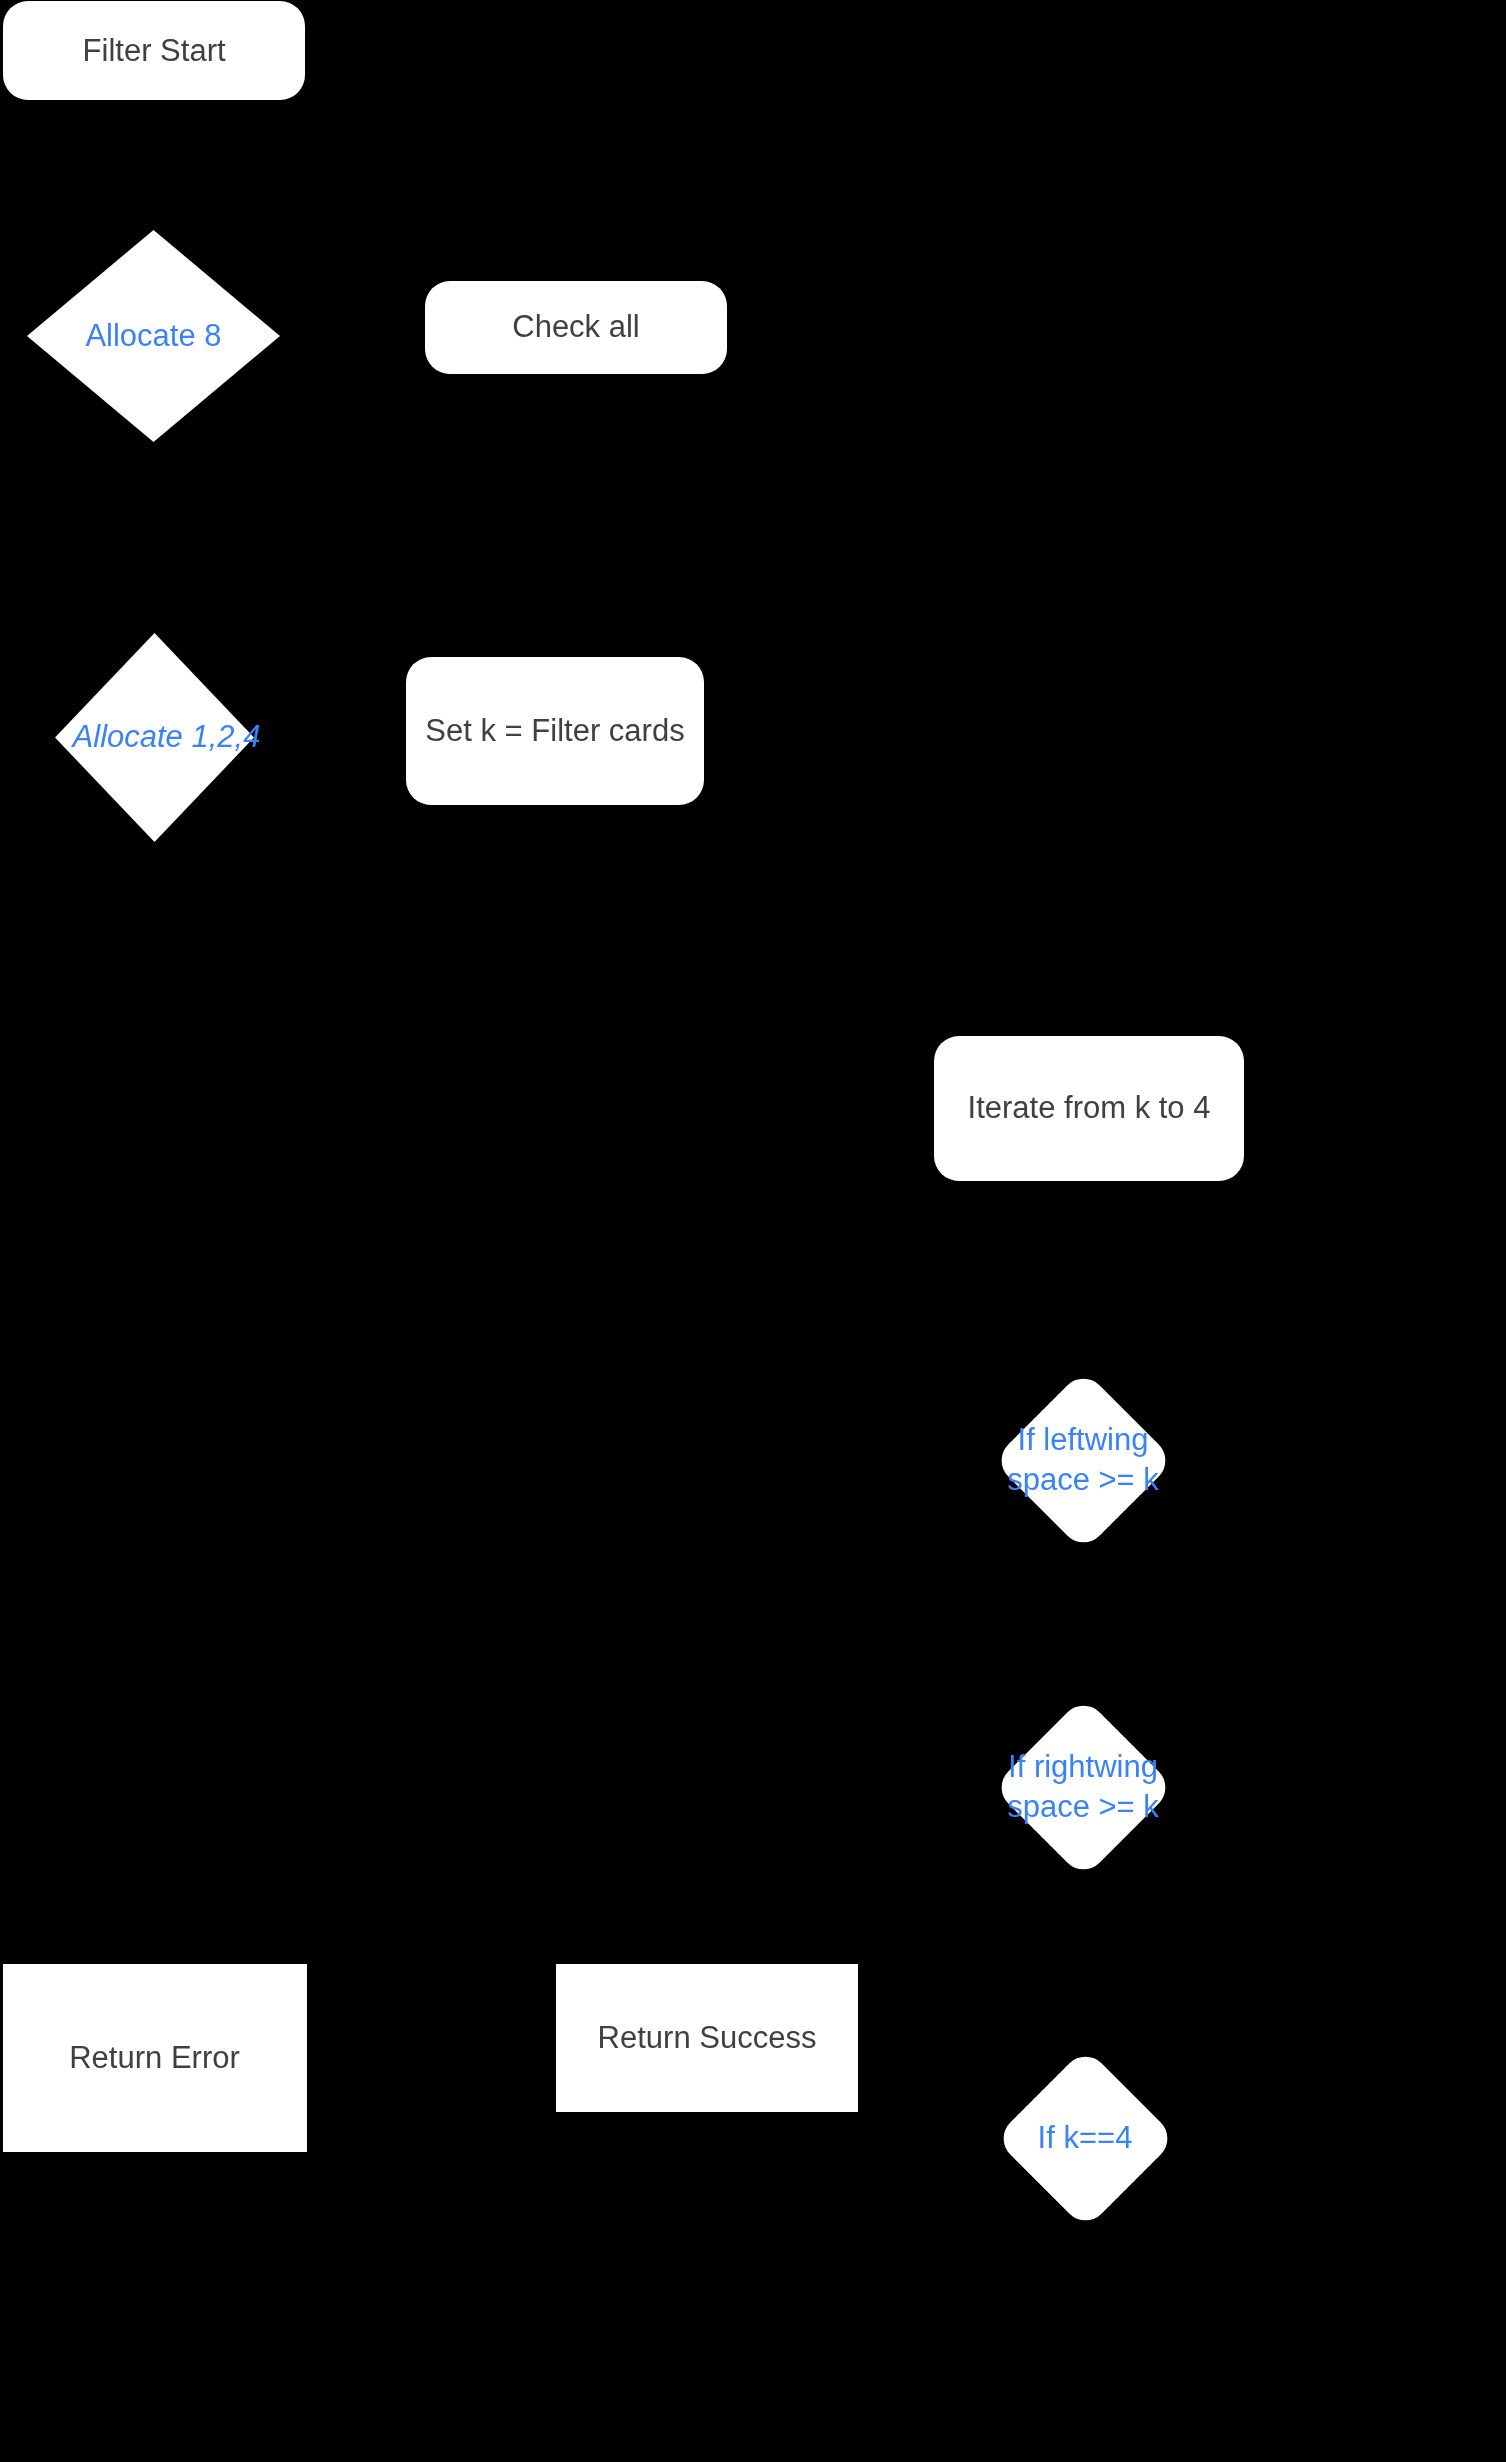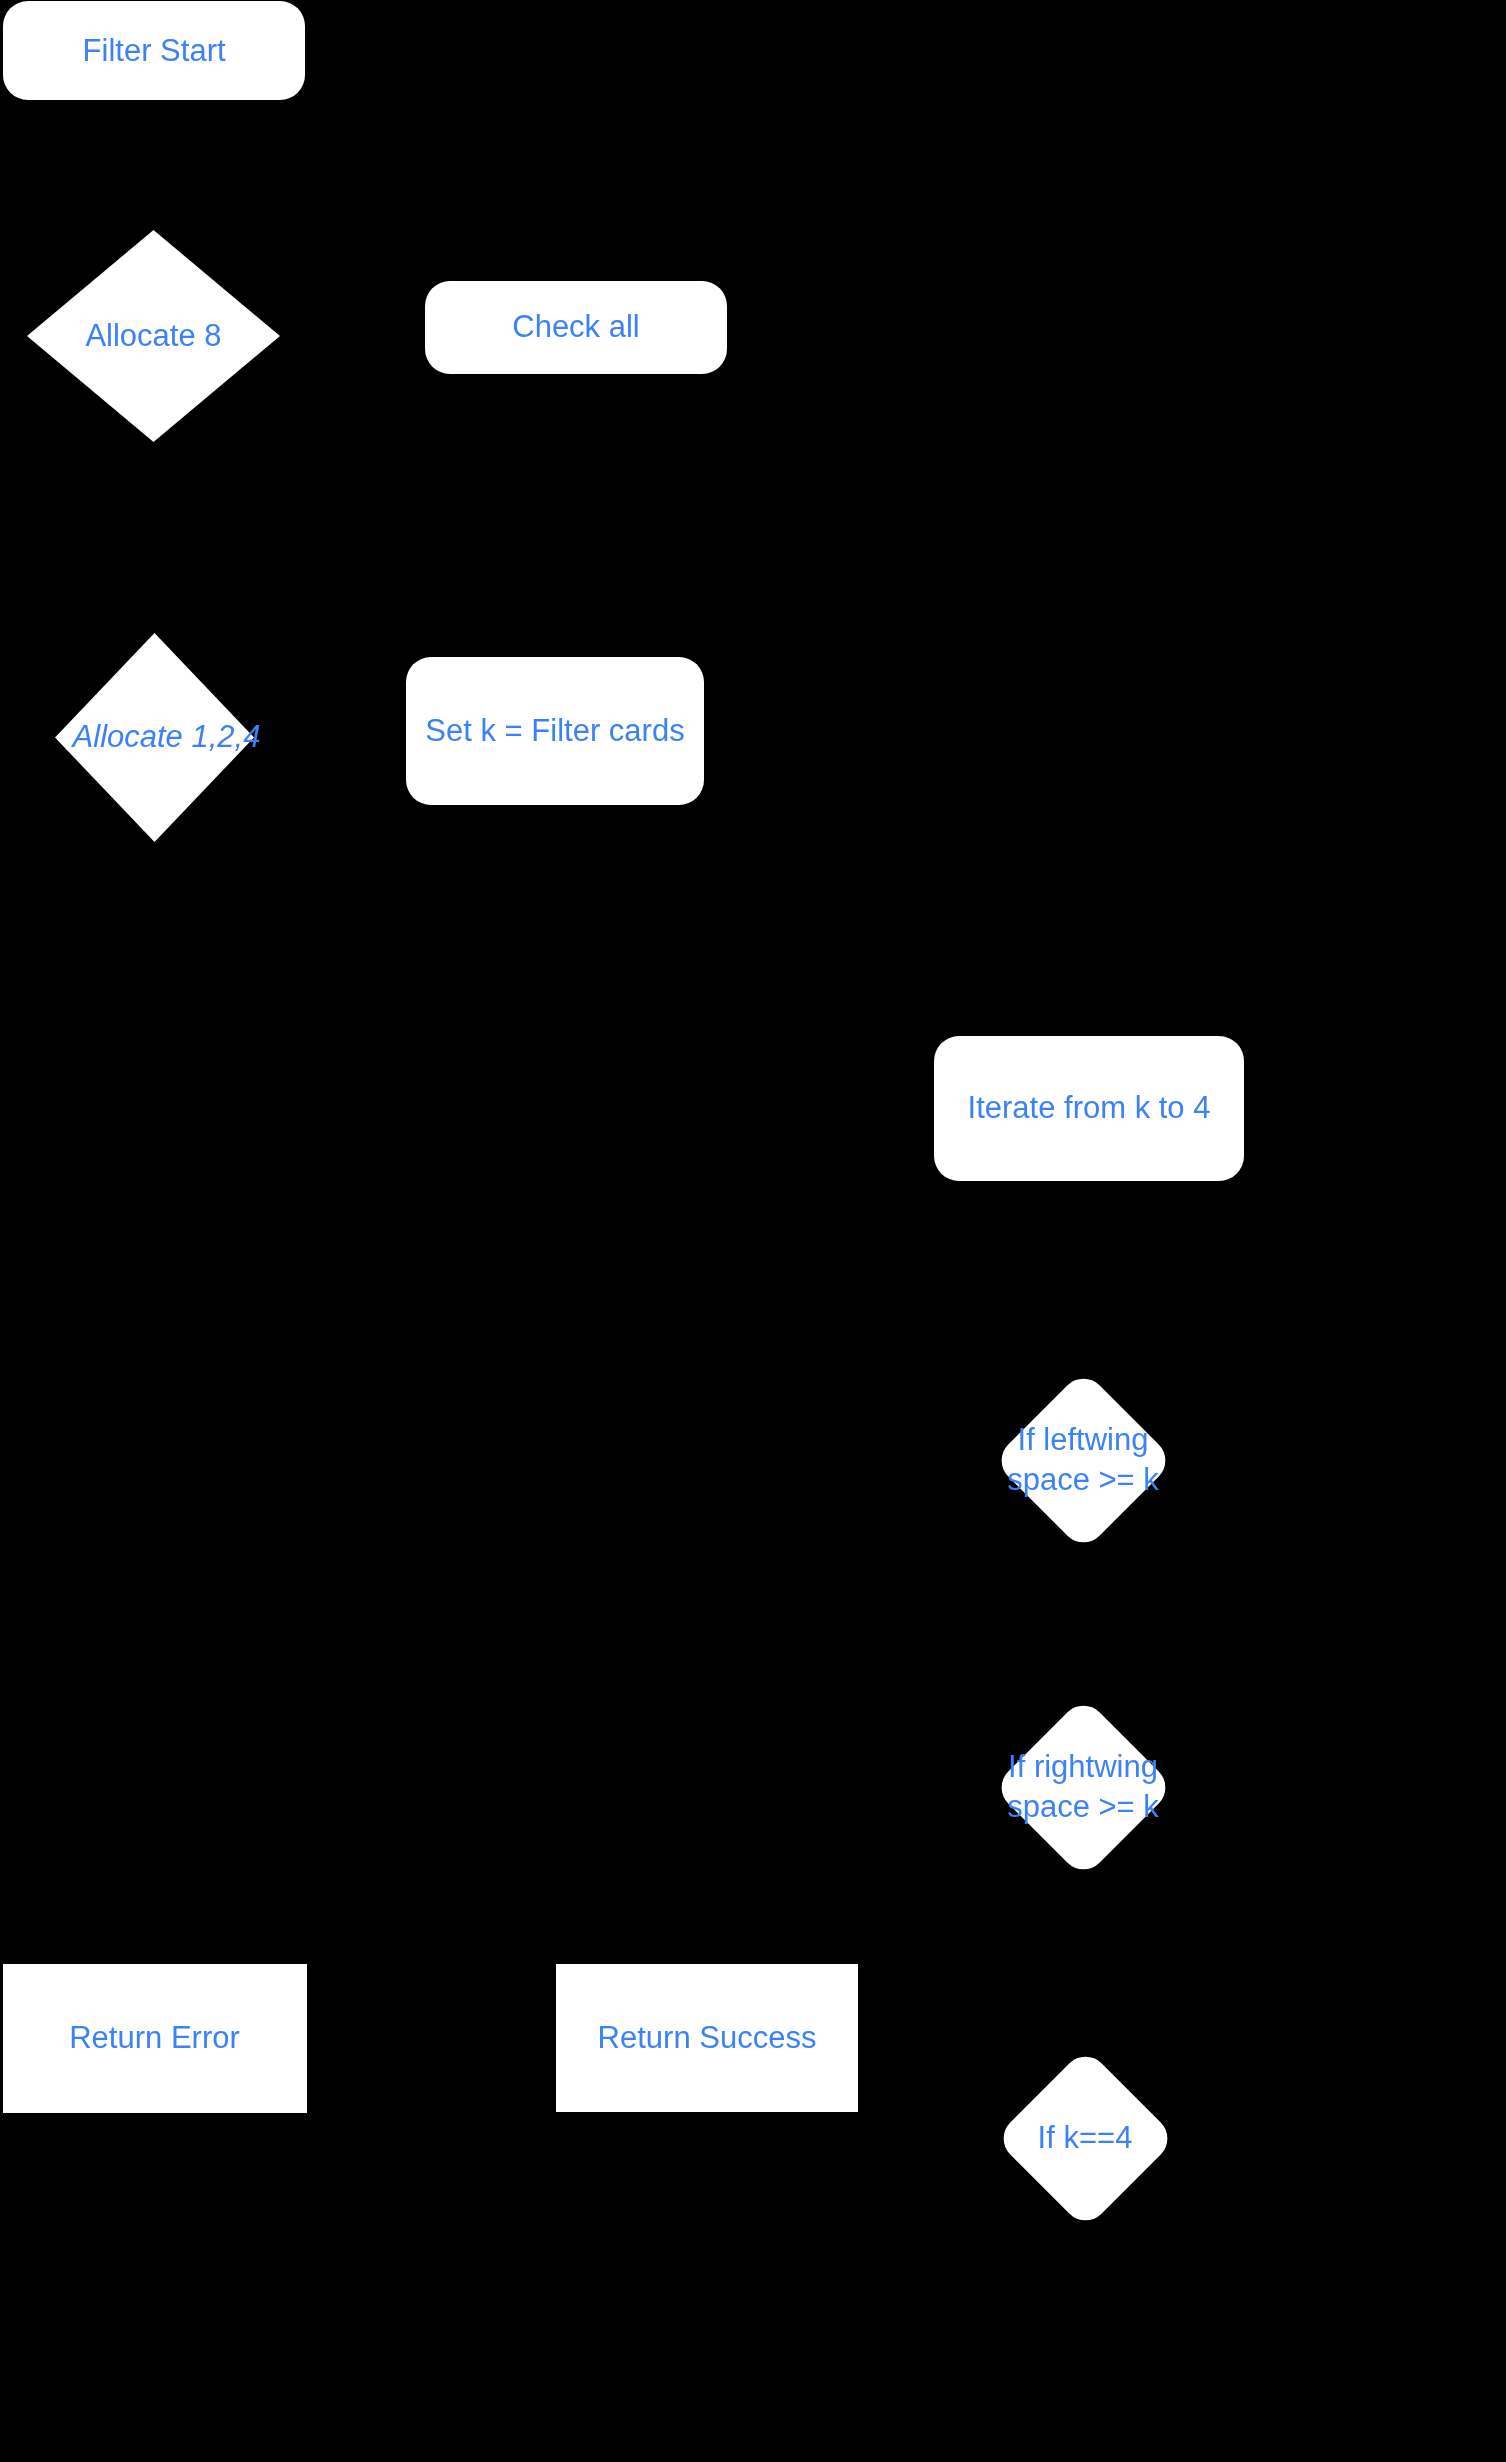--- a/index.html
+++ b/index.html
@@ -17,21 +17,21 @@
   }
   .node {
     position: absolute;
     background: #fff;
     display: flex;
     align-items: center;
     justify-content: center;
     text-align: center;
     font-size: 31px;
     line-height: 1.3;
-    color: #3b82f6;
+    color: #404040;
   }
   .rounded { border-radius: 25px; }
   .rect    { border-radius: 0; }
   .diamond-sharp {
     position: absolute;
     background: #fff;
     clip-path: polygon(50% 0%, 100% 50%, 50% 100%, 0% 50%);
   }
   .diamond-round {
     position: absolute;
@@ -71,21 +71,21 @@
   #n-filter-start   { left: 3.1px;    top: 1.3px;    width: 302px; height: 99px; }
   #n-allocate-8     { left: 27px;   top: 230px;  width: 253px; height: 212px; }
   #n-allocate-8-label { left: 27px; top: 230px;  width: 253px; height: 212px; }
   #n-check-all      { left: 406px;  top: 281px;  width: 302px; height: 93px; margin-left: 19px; }
   #n-allocate-124   { left: 55px;   top: 633px; width: 199px; height: 209px; }
   #n-allocate-124-label { left: 67px; top: 633px; width: 199px; height: 209px; font-style: italic; }
   #n-set-k          { left: 406px;  top: 657px; width: 298px; height: 148px; }
   #n-iterate        { left: 934px; top: 1036px; width: 310px; height: 145px; }
   #n-if-leftwing    { left: 992px; top: 1369px; }
   #n-if-rightwing   { left: 992px; top: 1696px; }
-  #n-return-error   { left: 2.5px;    top: 1964px; width: 304px; height: 149px; }
+  #n-return-error   { left: 2.5px;    top: 1964px; width: 304px; height: 188px; }
   #n-return-success { left: 556px;  top: 1964px; width: 302px; height: 148px; }
   #n-if-k4          { left: 994px; top: 2047px; }
   .nowrap { white-space: nowrap; }
   .line { display: block; }
 </style>
 </head>
 <body>
 
 <div class="canvas">
 

